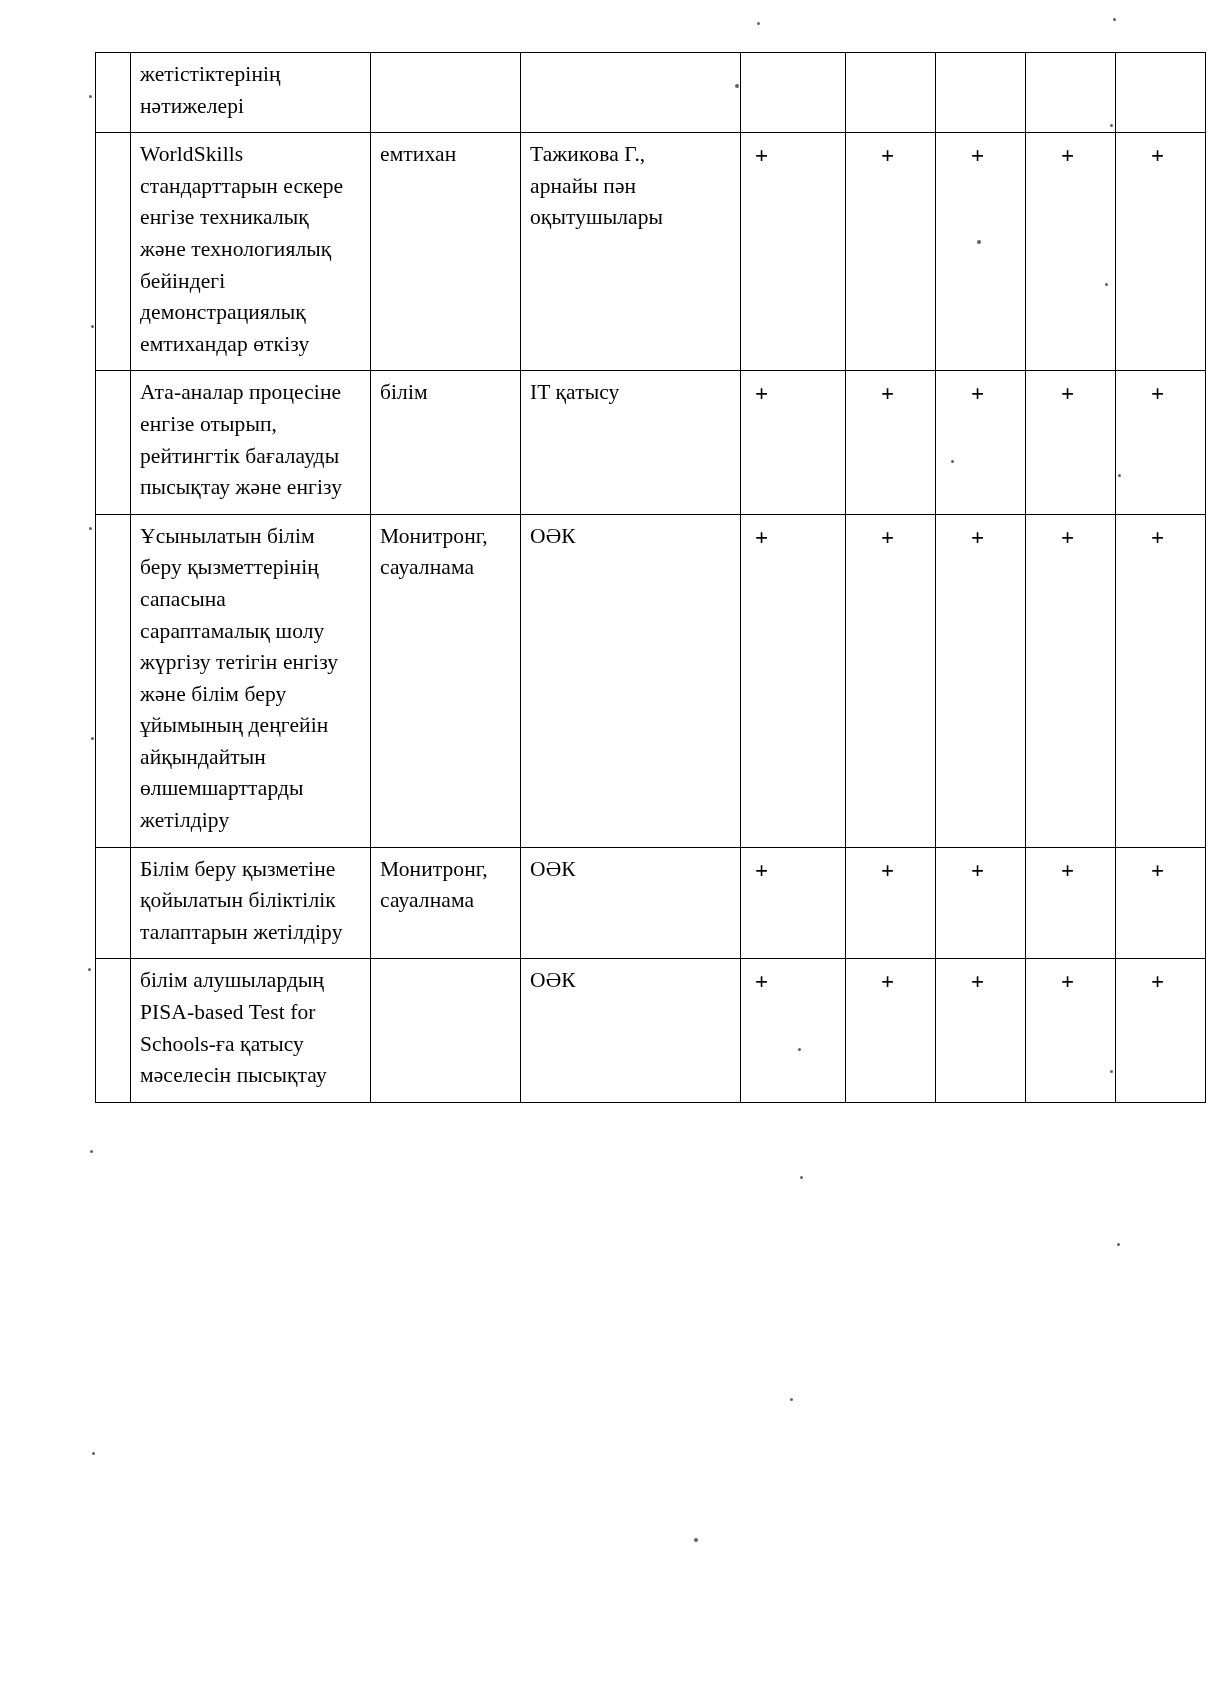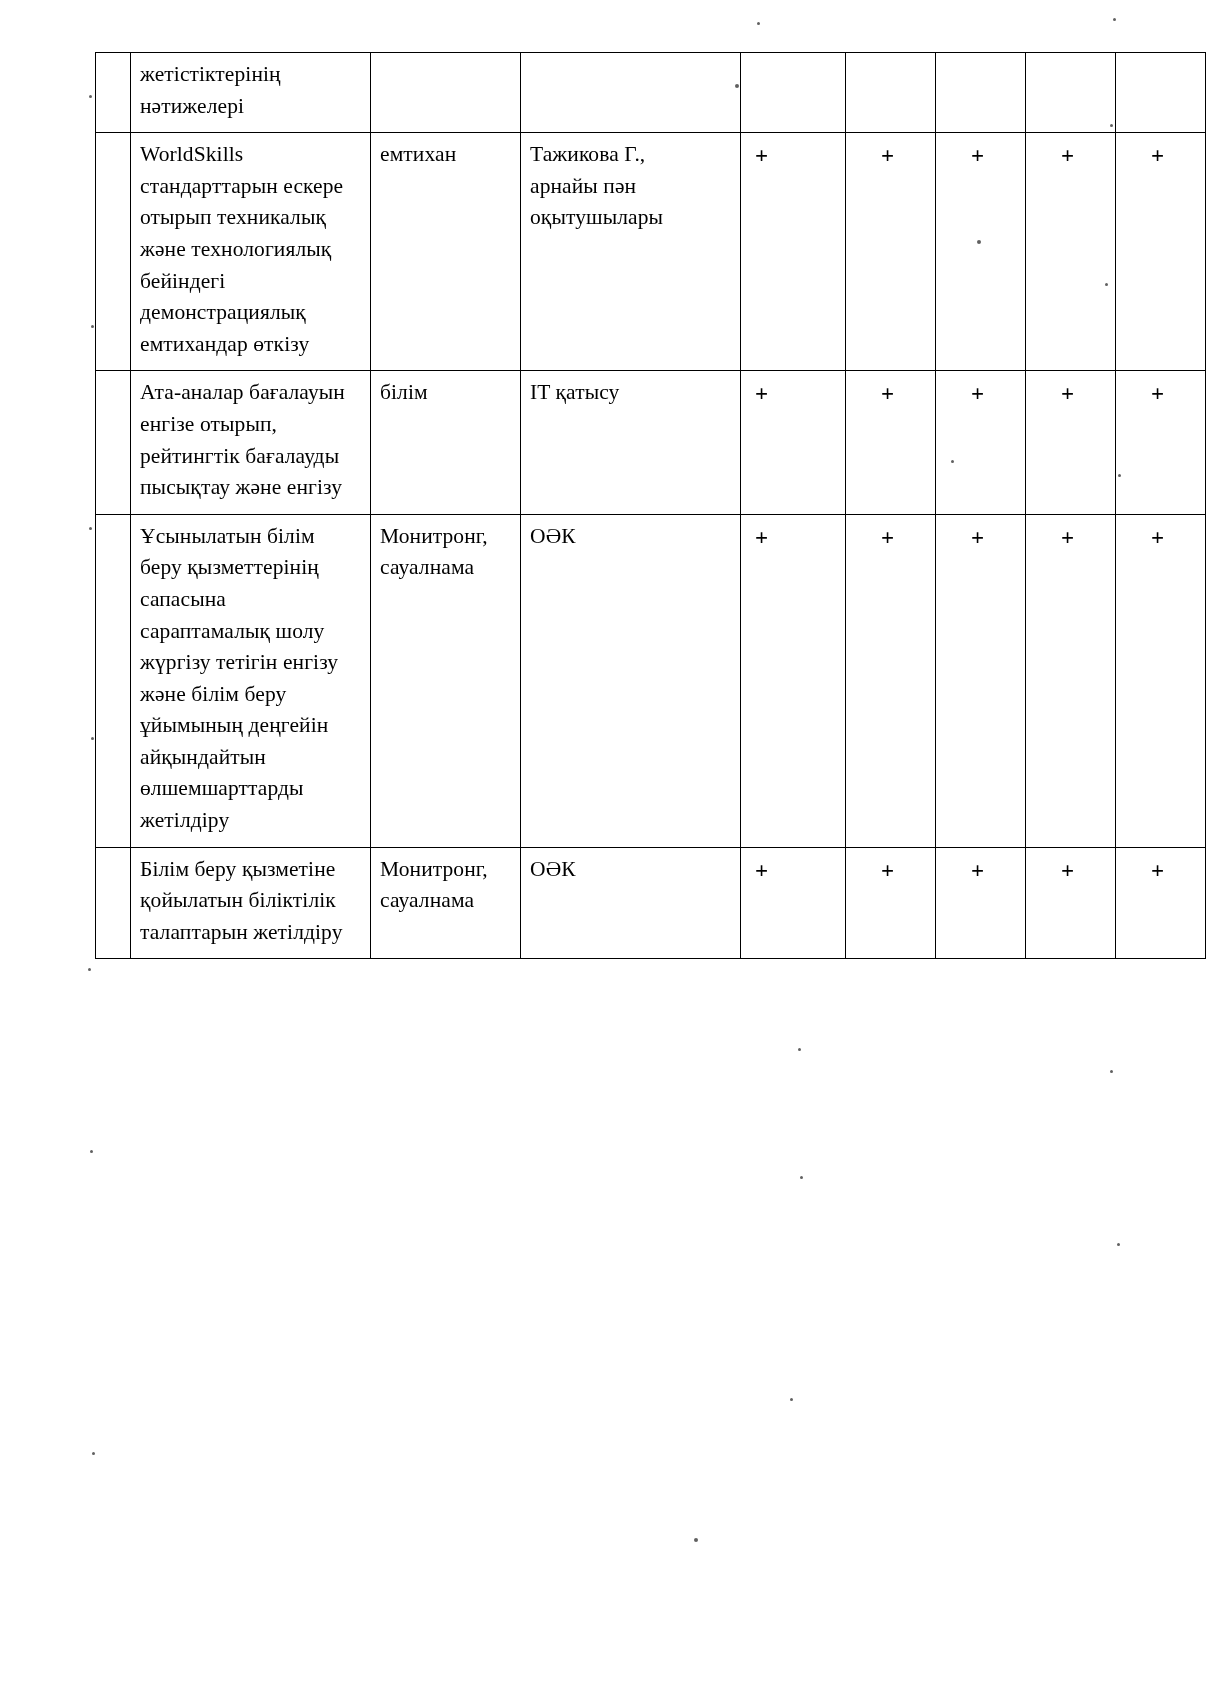--- a/index.html
+++ b/index.html
@@ -131,21 +131,21 @@
         <td class="mark-cell ctr"></td>
         <td class="mark-cell ctr"></td>
         <td class="mark-cell ctr"></td>
       </tr>
 
       <tr>
         <td class="idx-cell"></td>
         <td>
             <span class="cell-text">WorldSkills
 стандарттарын ескере
-отырып   техникалық
+енгізе   техникалық
 және технологиялық
 бейіндегі
 демонстрациялық
 емтихандар өткізу</span>
           </td>
         <td>
             <span class="cell-text">емтихан</span>
           </td>
         <td>
             <span class="cell-text">Тажикова Г.,
@@ -155,21 +155,21 @@
         <td class="mark-cell">+</td>
         <td class="mark-cell ctr">+</td>
         <td class="mark-cell ctr">+</td>
         <td class="mark-cell ctr">+</td>
         <td class="mark-cell ctr">+</td>
       </tr>
 
       <tr>
         <td class="idx-cell"></td>
         <td>
-            <span class="cell-text">Ата-аналар бағалауын
+            <span class="cell-text">Ата-аналар процесіне
 енгізе отырып,
 рейтингтік бағалауды
 пысықтау және енгізу</span>
           </td>
         <td>
             <span class="cell-text">білім</span>
           </td>
         <td>
             <span class="cell-text">IT қатысу</span>
           </td>
@@ -224,18 +224,38 @@
           </td>
         <td class="mark-cell">+</td>
         <td class="mark-cell ctr">+</td>
         <td class="mark-cell ctr">+</td>
         <td class="mark-cell ctr">+</td>
         <td class="mark-cell ctr">+</td>
       </tr>
 
 
 
+      <tr>
+        <td class="idx-cell"></td>
+        <td>
+            <span class="cell-text">білім алушылардың
+PISA-based Test for
+Schools-ға  қатысу
+мәселесін пысықтау</span>
+          </td>
+        <td>
+            <span class="cell-text"></span>
+          </td>
+        <td>
+            <span class="cell-text">ОӘК</span>
+          </td>
+        <td class="mark-cell">+</td>
+        <td class="mark-cell ctr">+</td>
+        <td class="mark-cell ctr">+</td>
+        <td class="mark-cell ctr">+</td>
+        <td class="mark-cell ctr">+</td>
+      </tr>
 
 
     </tbody>
   </table>
 
 </div>
 
 </body></html>

